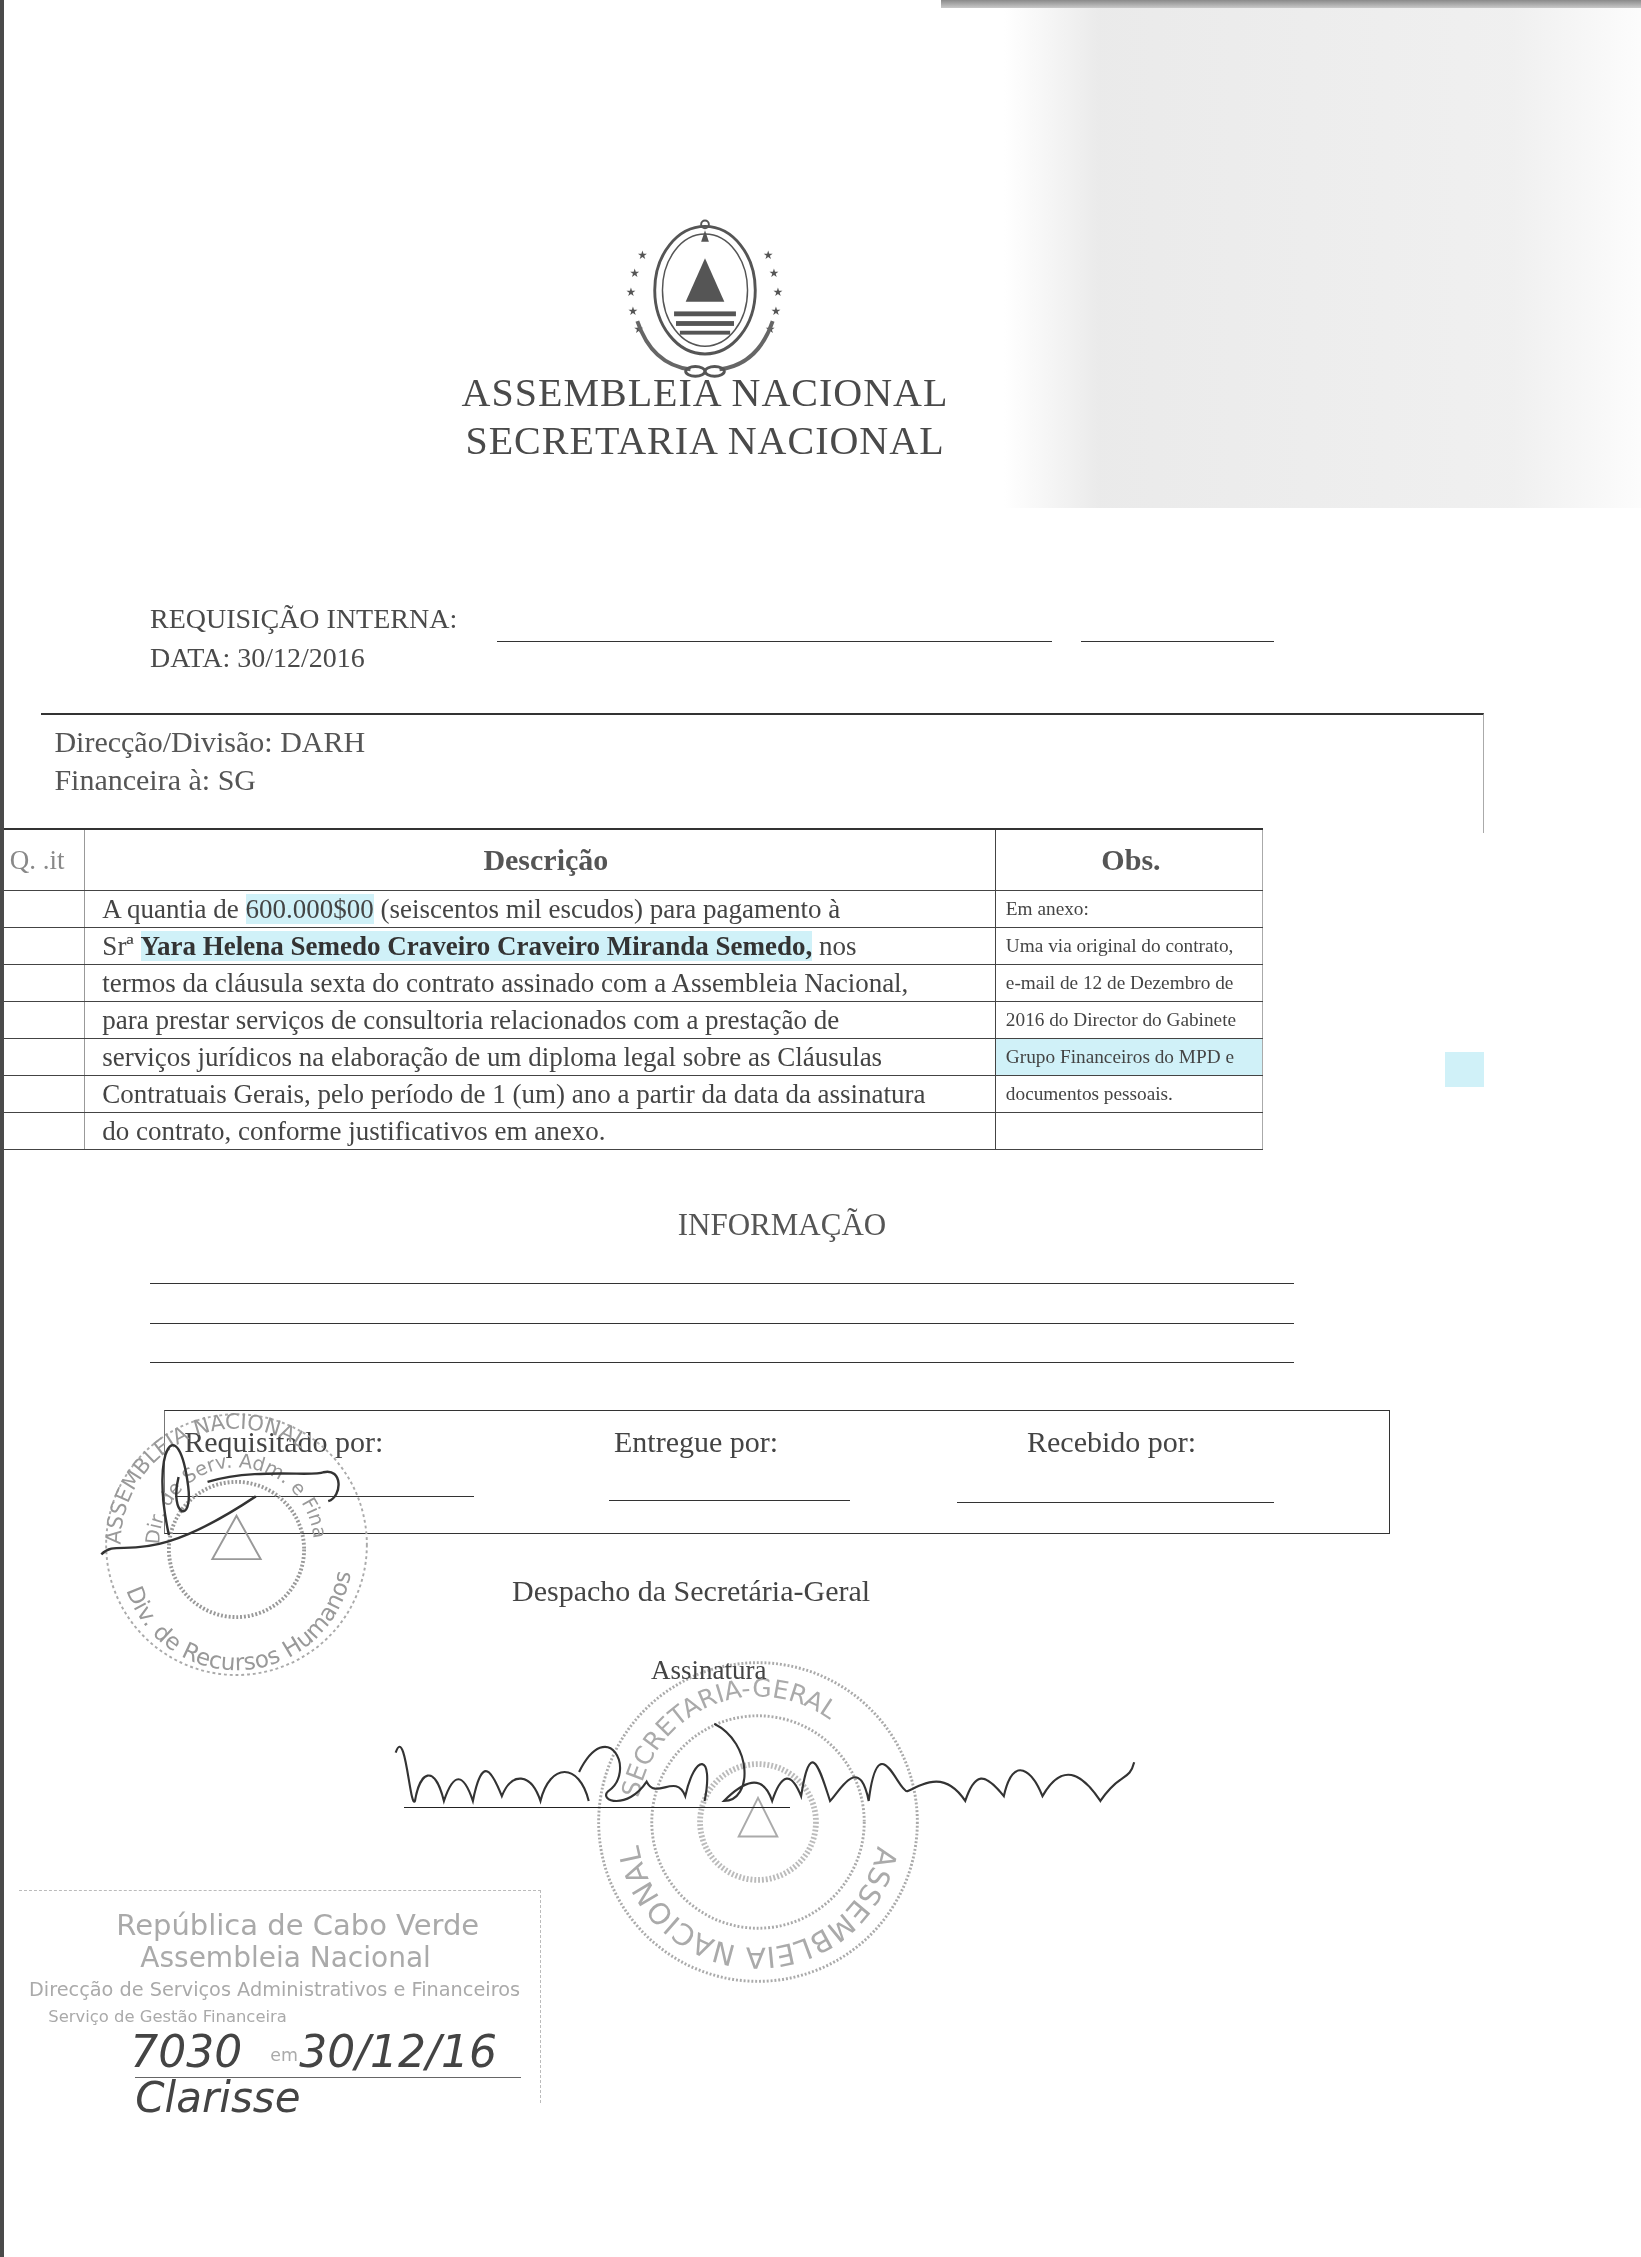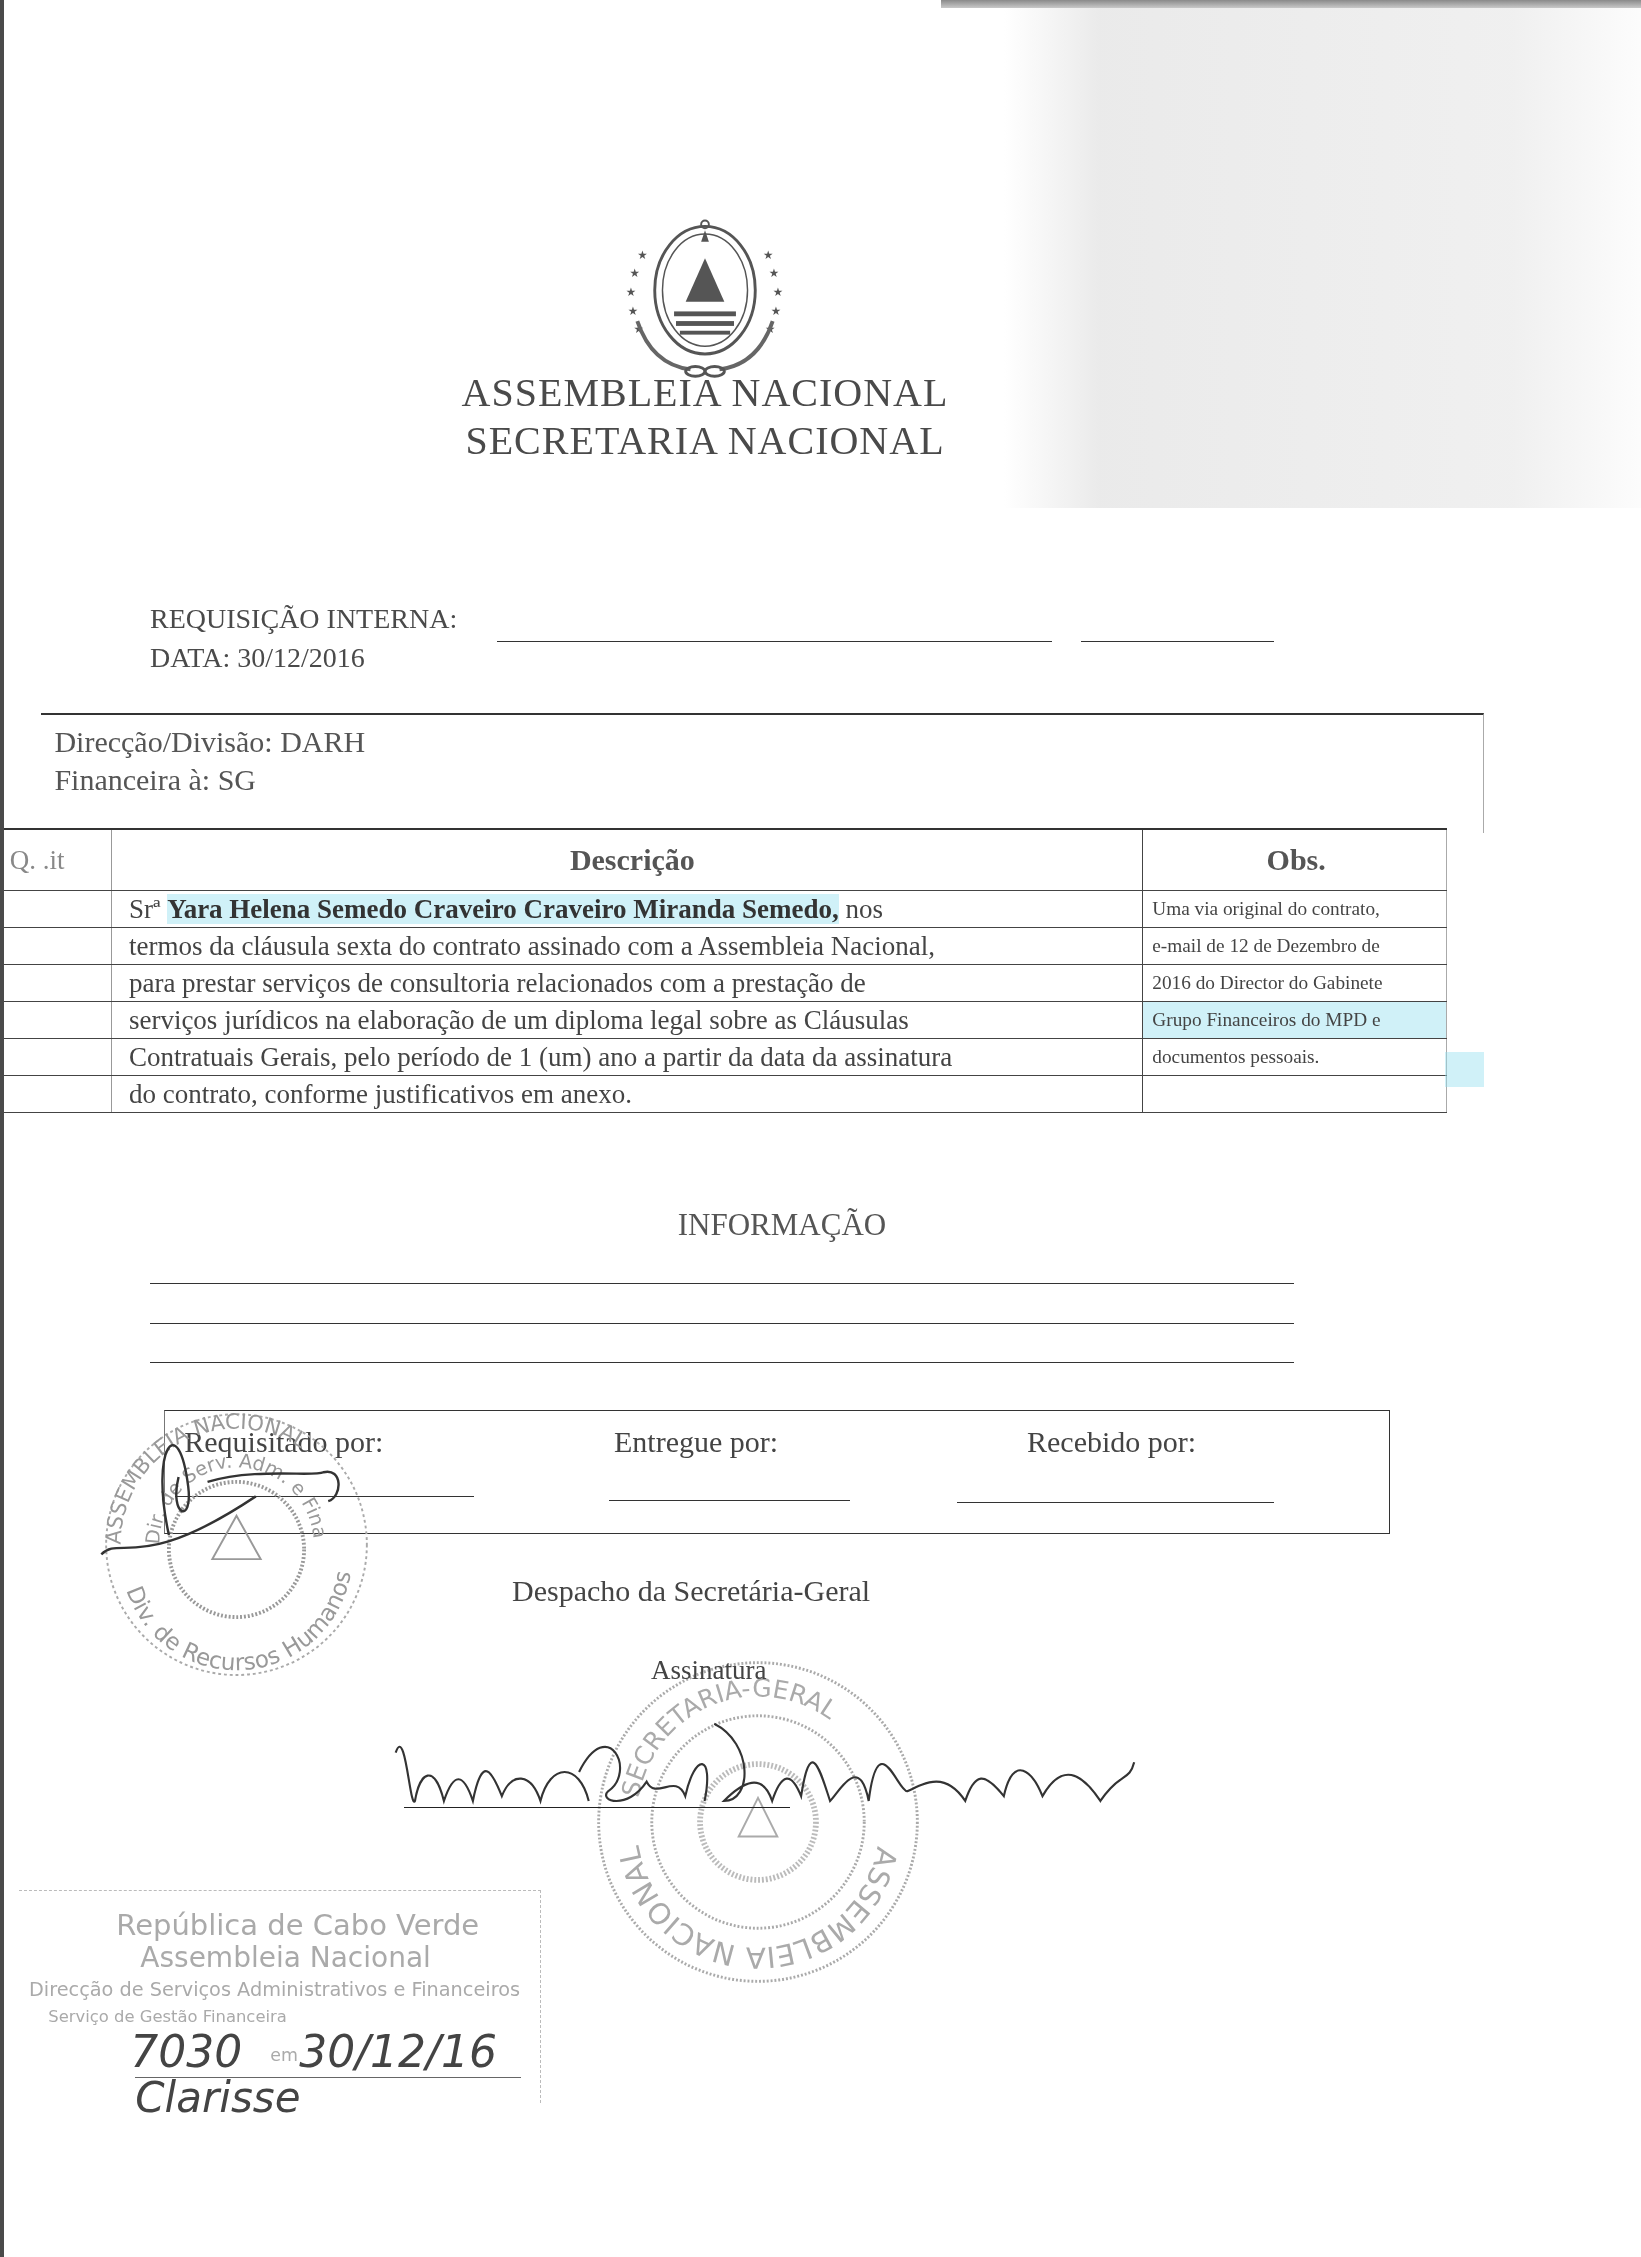--- a/index.html
+++ b/index.html
@@ -15,21 +15,21 @@
   .org-title { left:367px; top:369px; width:676px; text-align:center; font-size:40px; letter-spacing:1px; color:#4a4a4a; line-height:48px; }
 
   .req-line { left:150px; top:603px; font-size:28px; color:#4a4a4a; }
   .data-line { left:150px; top:642px; font-size:28px; color:#4a4a4a; }
   .ul1 { left:497px; top:641px; width:555px; border-top:1.9px solid #333; }
   .ul2 { left:1081px; top:641px; width:193px; border-top:1.9px solid #333; }
 
   .hdr-box { left:3.9px; top:713px; width:1442px; height:118px; border-top:2.9px solid #333; border-right:1px solid #aaa;margin-left:37px; }
   .hdr-box .line { position:absolute; left:13.5px; font-size:30px; color:#555; }
 
-  table.main { position:absolute; left:3.9px; top:828px; width:1443px; border-collapse:collapse; }
+  table.main { position:absolute; left:3.9px; top:828px; width:1259px; border-collapse:collapse; }
   table.main td, table.main th { border-bottom:1.9px solid #444; padding:0 5.8px; font-weight:normal; font-size:27px; height:36px; color:#444; white-space:nowrap; }
   table.main th { height:60px; border-top:2.9px solid #333; font-size:30px; font-weight:bold; color:#555; }
   table.main .c-q { width:97px; border-right:1px solid #999; text-align:left; }
   table.main .c-d { width:1014px; border-right:1px solid #444; text-align:left; padding-left:17px; }
   table.main .c-o { width:290px; border-right:1px solid #aaa; font-size:19.3px; padding-left:9.7px; }
   table.main th.c-d, table.main th.c-o { text-align:center; }
   .hl { background:rgba(150,225,240,0.45); }
   .bold { font-weight:bold; color:#333; }
 
   .info-title { left:0; top:1207px; width:1448px; text-align:center; font-size:31px; color:#555; padding-left:116px; box-sizing:border-box; }
@@ -111,20 +111,27 @@
     <tr>
       <th class="c-q" style="font-weight:normal;font-size:27px;color:#888;">Q.  .it</th>
       <th class="c-d">Descrição</th>
       <th class="c-o" style="font-size:30px;">Obs.</th>
     </tr>
   </thead>
   <tbody>
     <tr>
       <td class="c-q"></td>
       <td class="c-d">
+        <span>A quantia de </span><span class="hl">600.000$00</span><span> (seiscentos mil escudos) para pagamento à</span>
+      </td>
+      <td class="c-o">Em anexo:</td>
+    </tr>
+    <tr>
+      <td class="c-q"></td>
+      <td class="c-d">
         <span>Srª </span><span class="bold hl">Yara Helena Semedo Craveiro Craveiro Miranda Semedo,</span><span> nos</span>
       </td>
       <td class="c-o">Uma via original do contrato,</td>
     </tr>
     <tr>
       <td class="c-q"></td>
       <td class="c-d">termos da cláusula sexta do contrato assinado com a Assembleia Nacional,</td>
       <td class="c-o">e-mail de 12 de Dezembro de</td>
     </tr>
     <tr>

